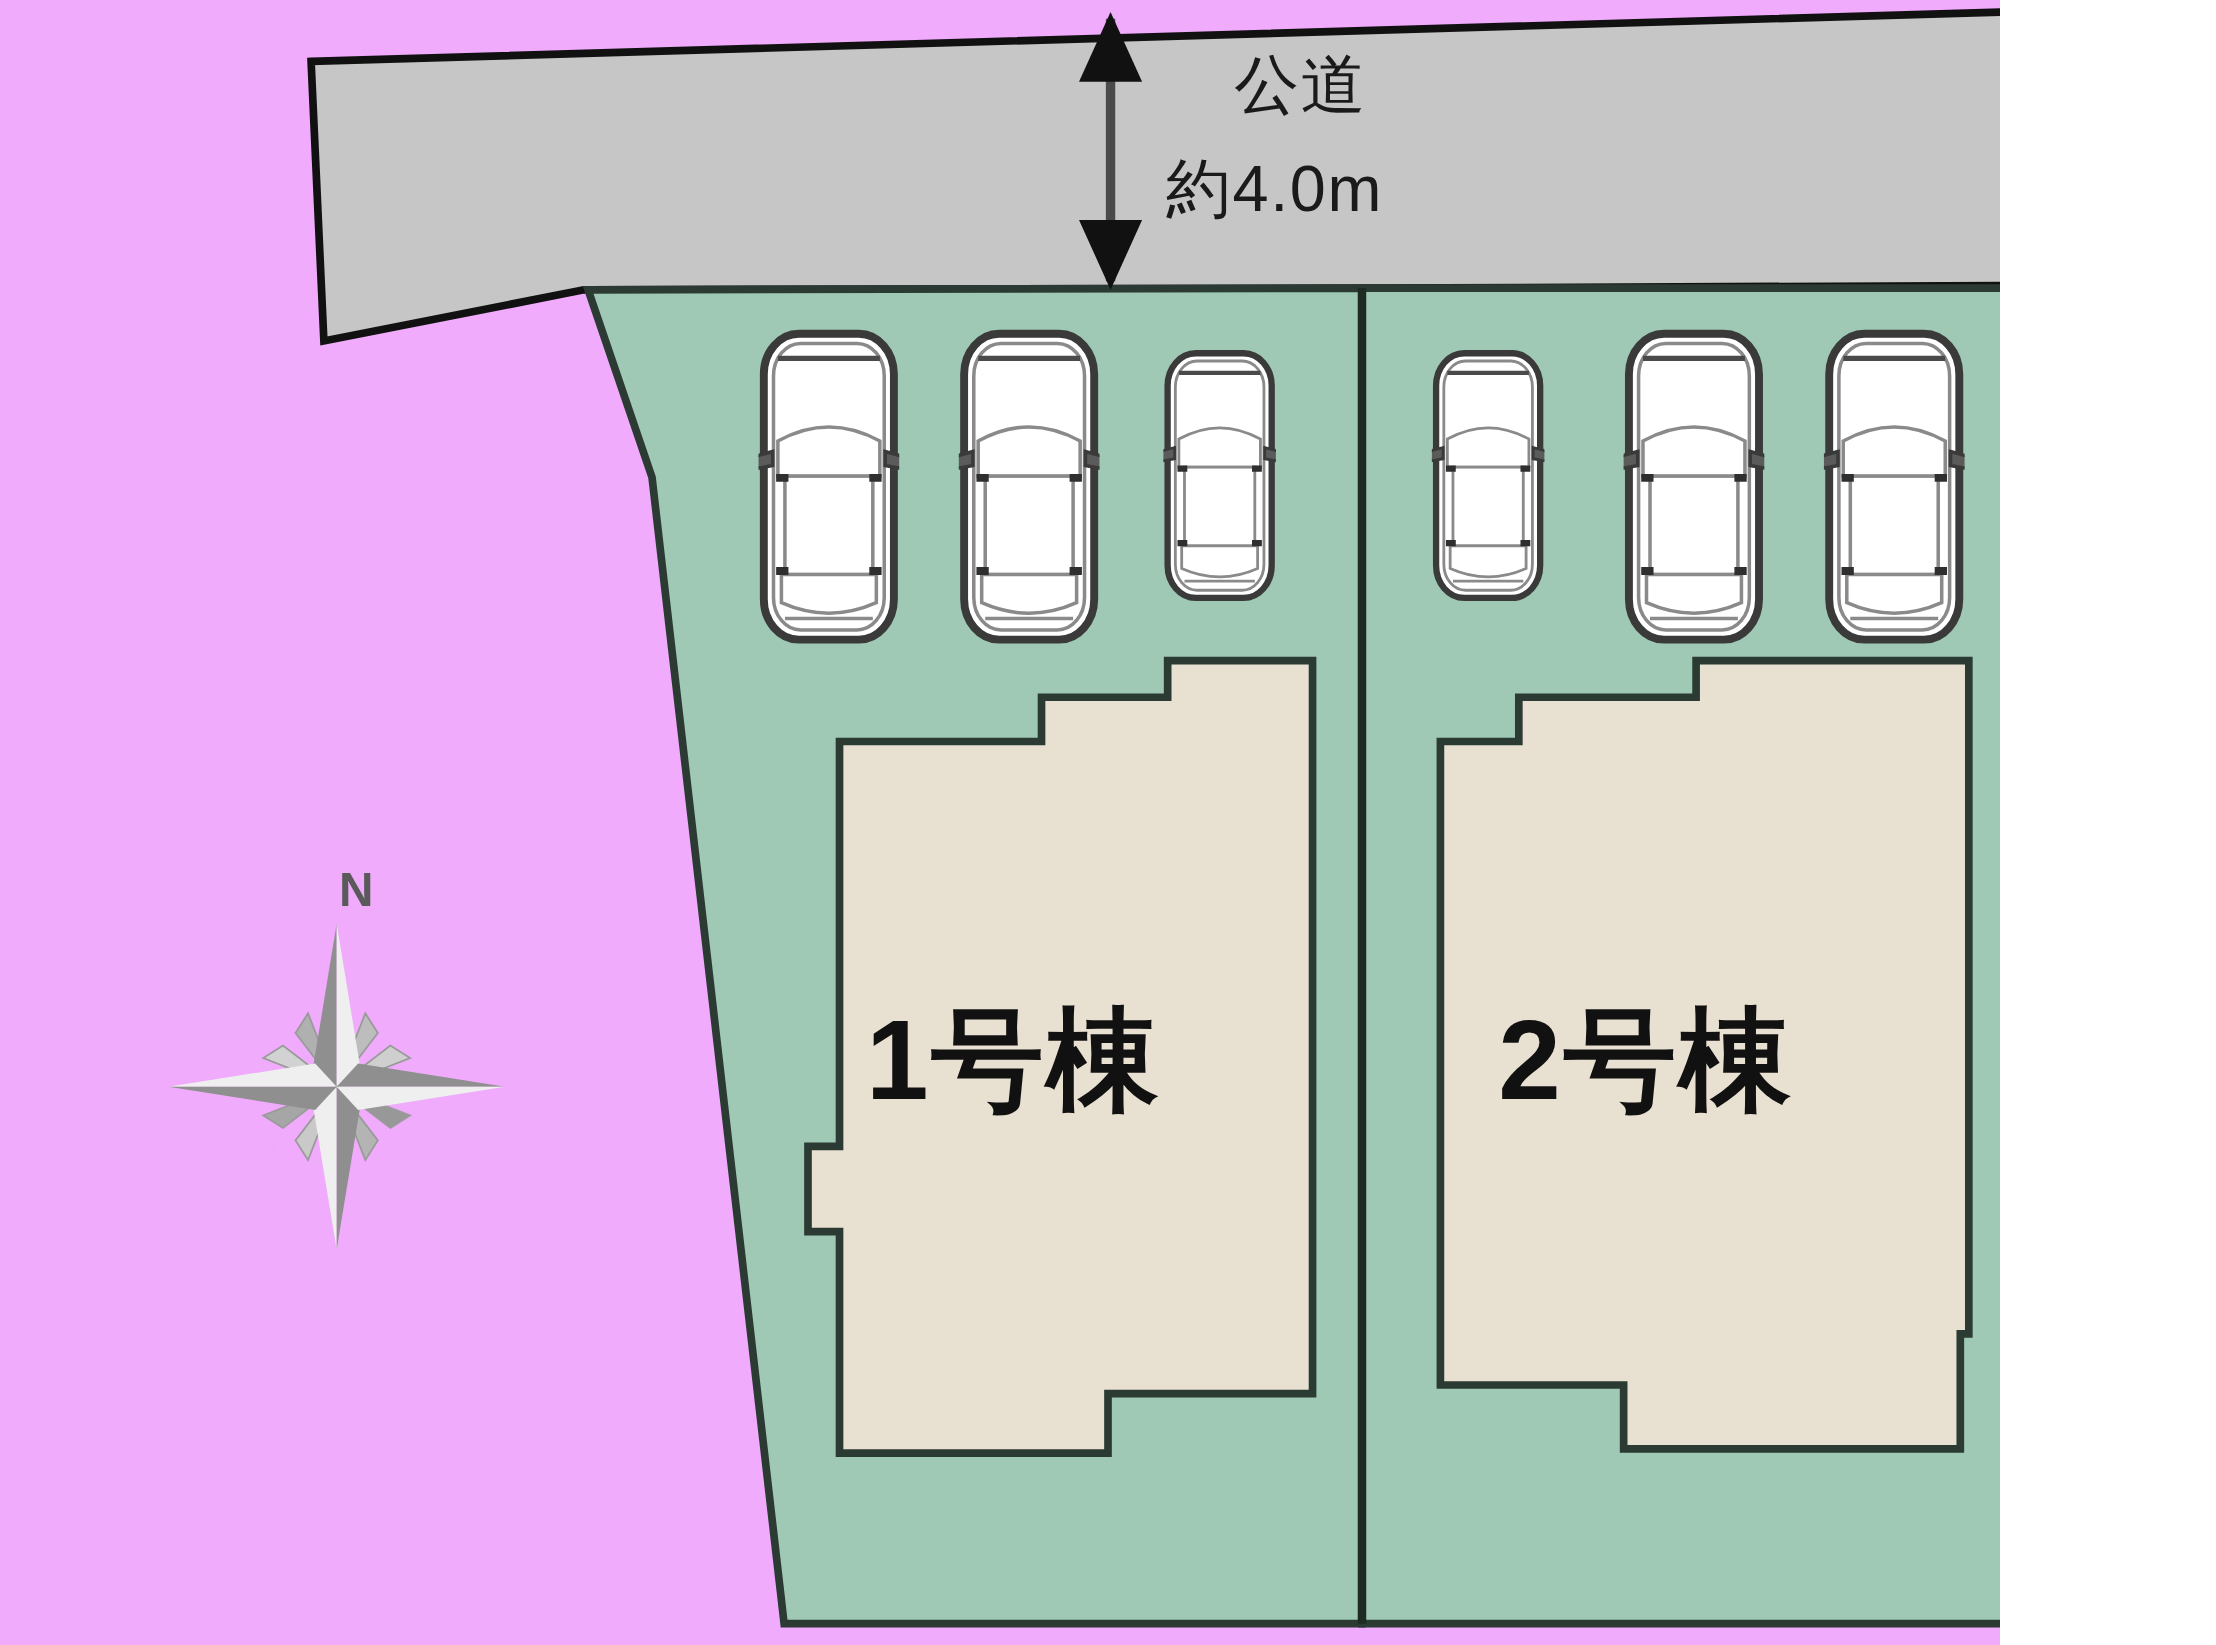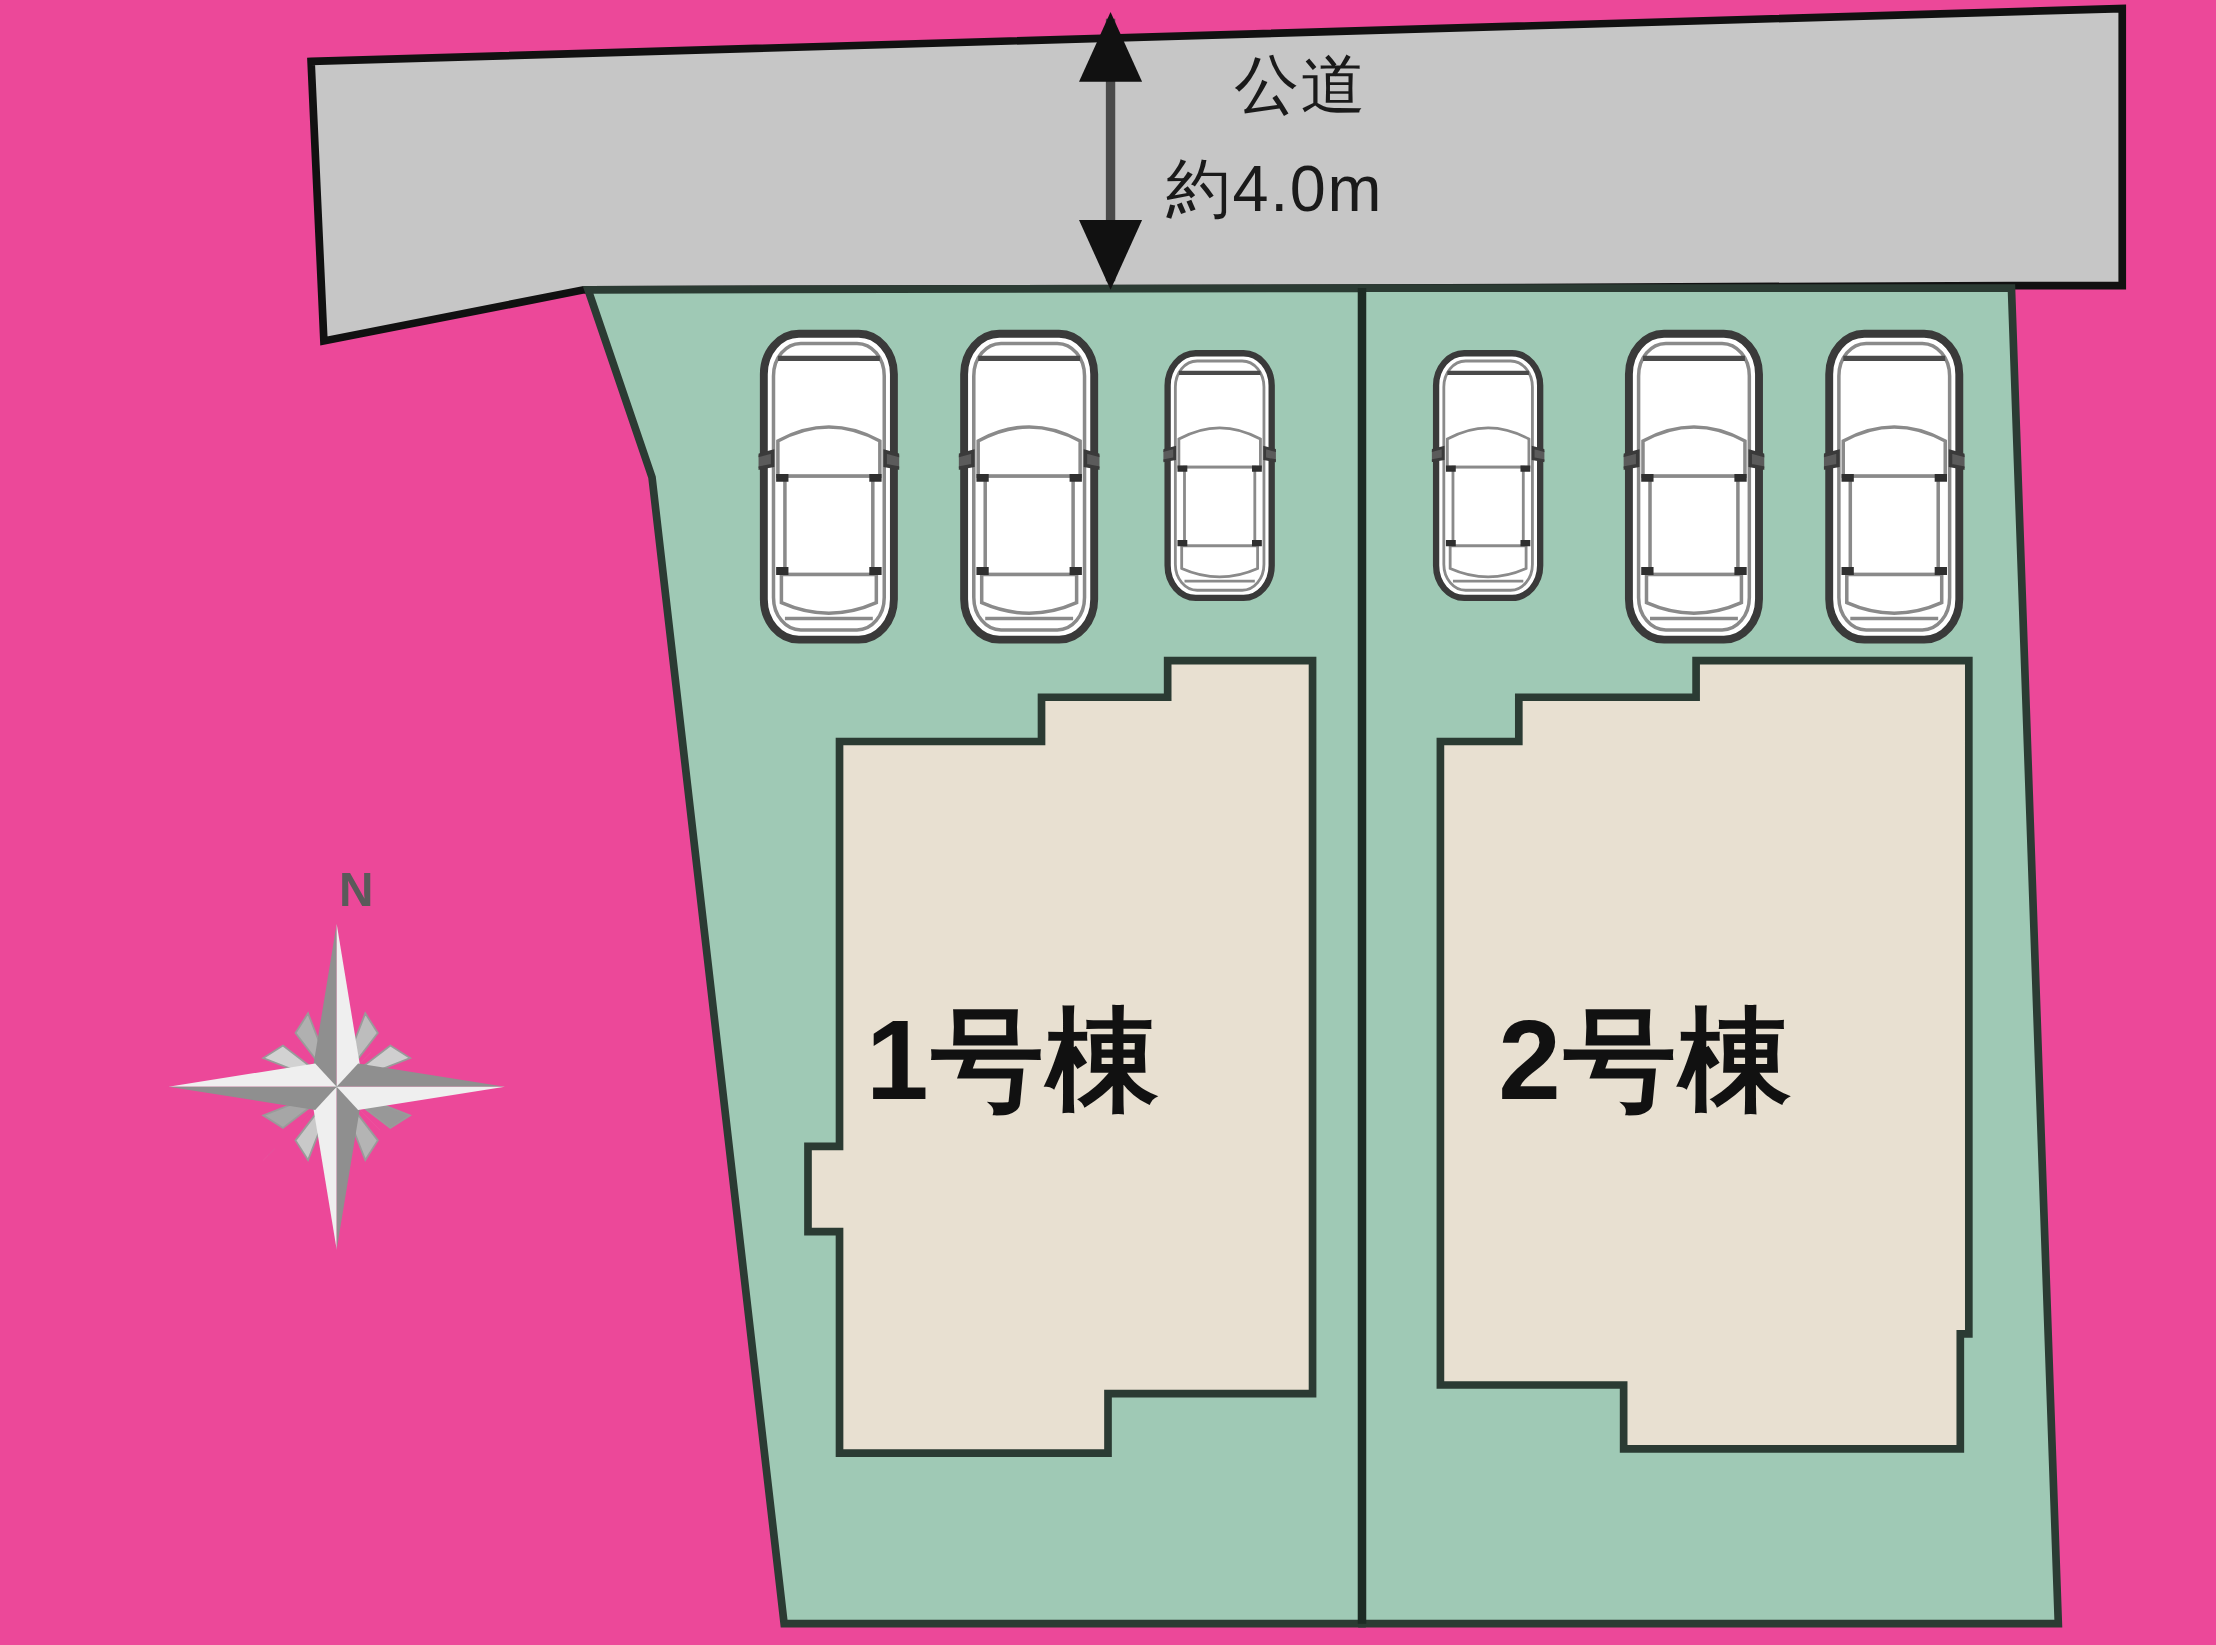--- a/index.html
+++ b/index.html
@@ -6,23 +6,23 @@
   html, body {
     margin: 0;
     padding: 0;
     background: #ffffff;
   }
   body {
     font-family: "Liberation Sans", "DejaVu Sans", sans-serif;
   }
   #plan-root {
     position: relative;
-    width: 2216px;
+    width: 2000px;
     height: 1645px;
-    background: #ec4899;
+    background: #f0abfc;
     overflow: hidden;
     text-decoration: underline;
   }
   #plan-svg {
     position: absolute;
     left: 0;
     top: 0;
     width: 2216px;
     height: 1645px;
     display: block;

